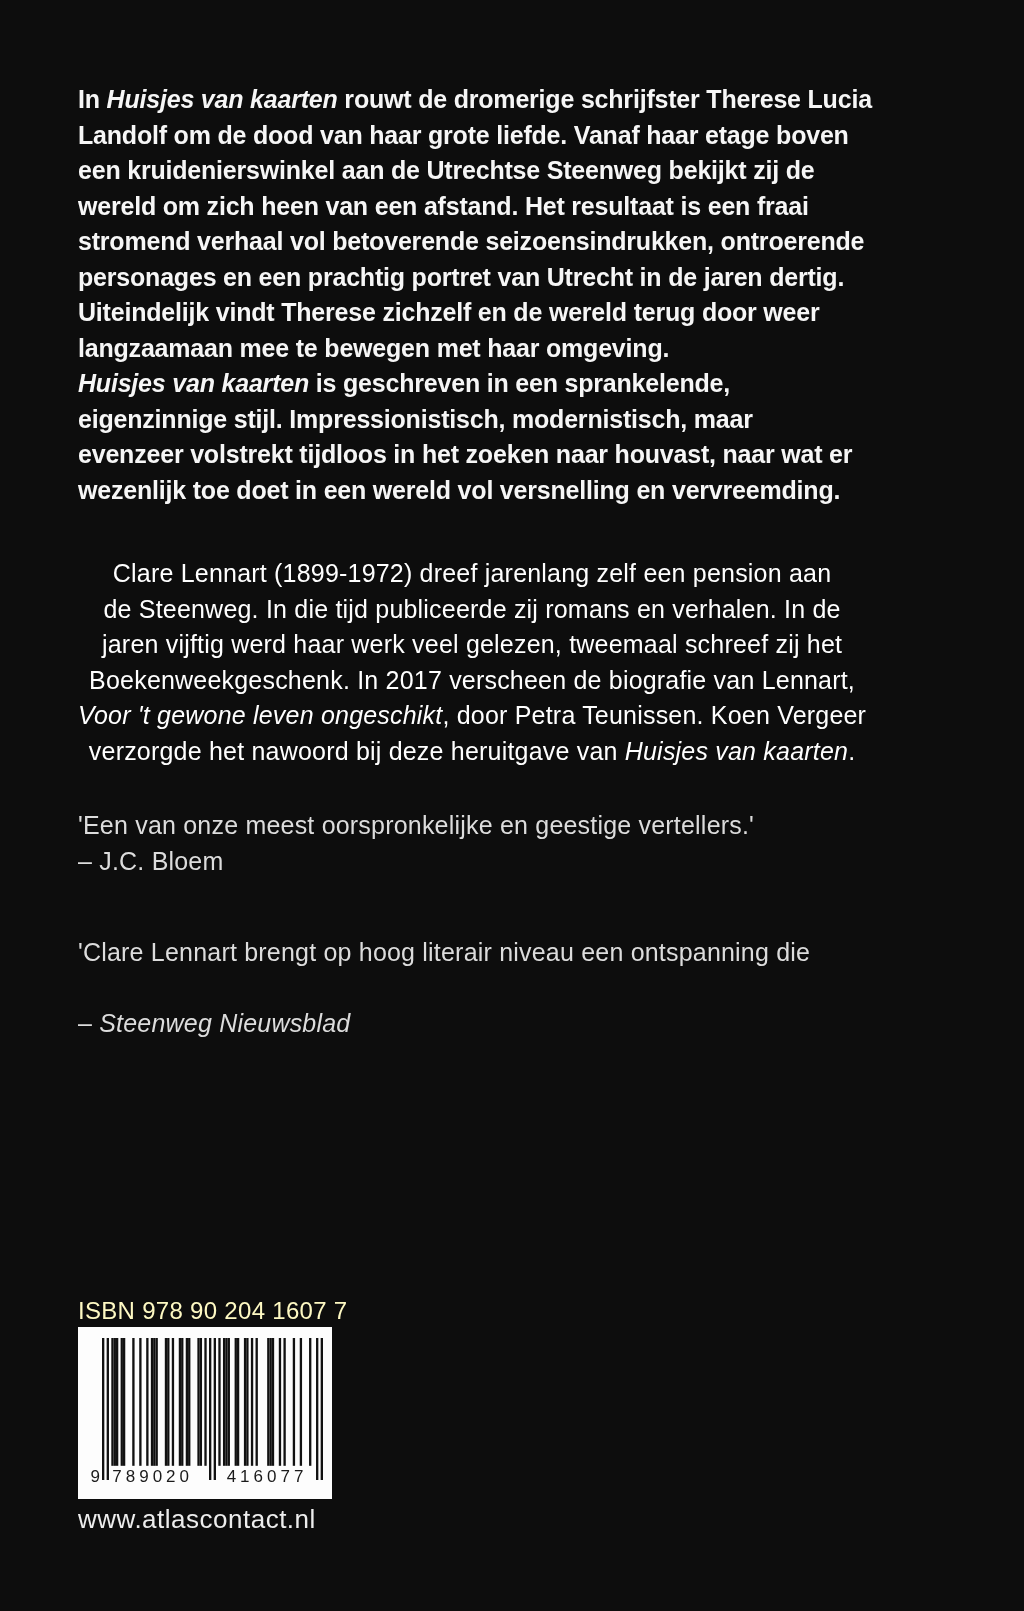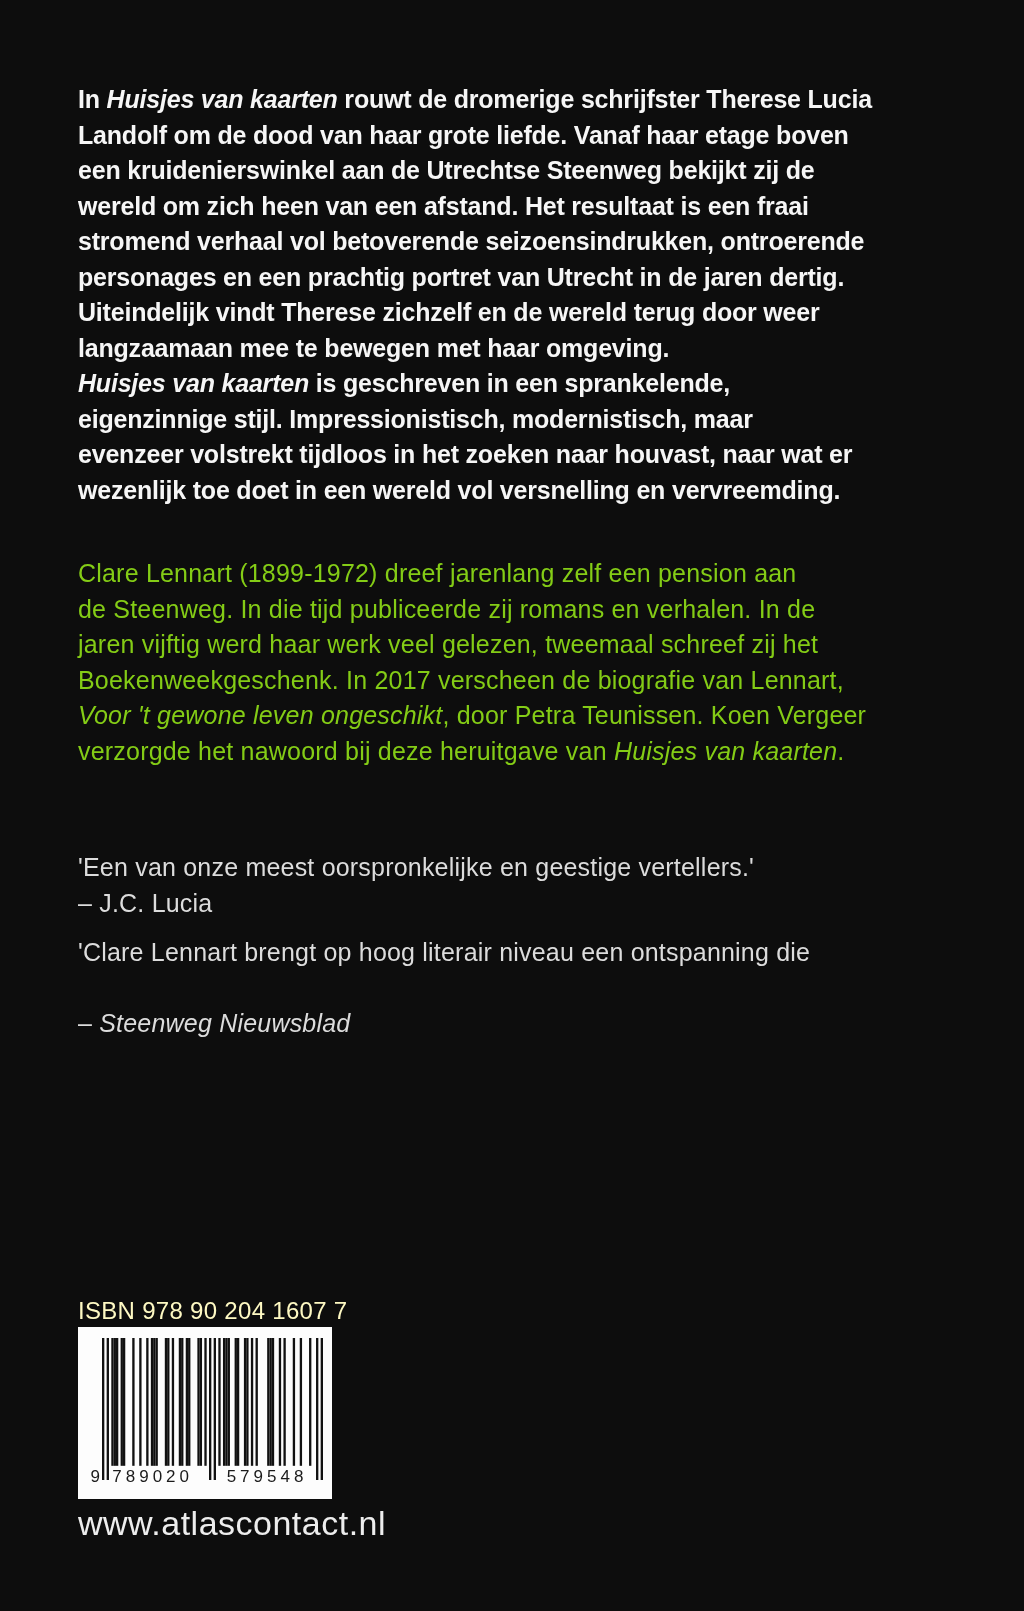--- a/index.html
+++ b/index.html
@@ -21,30 +21,30 @@
     top:82px;
     font-size:25px;
     font-weight:700;
     color:#f6f6f6;
     letter-spacing:-0.2px;
   }
   .bio{
     top:556px;
     font-size:25px;
     font-weight:400;
-    color:#84cc16;
+    color:#ffffff;
     letter-spacing:0.2px;
+    text-align:center;
   }
   .quote1{
     top:808px;
     font-size:25px;
     font-weight:400;
     color:#dcdcdc;
     letter-spacing:0.2px;
-    margin-top:42px;
   }
   .quote2{
     top:917px;
     font-size:25px;
     font-weight:400;
     color:#dcdcdc;
     letter-spacing:0.2px;
     margin-top:18px;
   }
   .isbn{
@@ -76,37 +76,37 @@
     color:#1a1a1a;
     font-weight:400;
   }
   .bc-digits span{position:absolute;display:block;}
   .bc-first{left:4px;width:18px;text-align:right;}
   .bc-left{left:17px;width:98px;text-align:right;letter-spacing:4px;}
   .bc-right{left:140px;width:98px;text-align:center;letter-spacing:4px;}
   .website{
     position:absolute;
     left:78px;top:1504px;
-    font-size:34px;
+    font-size:26px;
     font-weight:400;
     color:#ededed;
     letter-spacing:0.5px;
     white-space:nowrap;
   }
 </style>
 </head>
 <body>
 
 <div class="page">
 
   <div class="textblock blurb"><span>In </span><span class="it">Huisjes van kaarten</span><span> rouwt de dromerige schrijfster Therese Lucia</span><br><span>Landolf om de dood van haar grote liefde. Vanaf haar etage boven</span><br><span>een kruidenierswinkel aan de Utrechtse Steenweg bekijkt zij de</span><br><span>wereld om zich heen van een afstand. Het resultaat is een fraai</span><br><span>stromend verhaal vol betoverende seizoensindrukken, ontroerende</span><br><span>personages en een prachtig portret van Utrecht in de jaren dertig.</span><br><span>Uiteindelijk vindt Therese zichzelf en de wereld terug door weer</span><br><span>langzaamaan mee te bewegen met haar omgeving.</span><br><span class="it">Huisjes van kaarten</span><span> is geschreven in een sprankelende,</span><br><span>eigenzinnige stijl. Impressionistisch, modernistisch, maar</span><br><span>evenzeer volstrekt tijdloos in het zoeken naar houvast, naar wat er</span><br><span>wezenlijk toe doet in een wereld vol versnelling en vervreemding.</span></div>
 
   <div class="textblock bio"><span>Clare Lennart (1899-1972) dreef jarenlang zelf een pension aan</span><br><span>de Steenweg. In die tijd publiceerde zij romans en verhalen. In de</span><br><span>jaren vijftig werd haar werk veel gelezen, tweemaal schreef zij het</span><br><span>Boekenweekgeschenk. In 2017 verscheen de biografie van Lennart,</span><br><span class="it">Voor 't gewone leven ongeschikt</span><span>, door Petra Teunissen. Koen Vergeer</span><br><span>verzorgde het nawoord bij deze heruitgave van </span><span class="it">Huisjes van kaarten</span><span>.</span></div>
 
-  <div class="textblock quote1"><span>'Een van onze meest oorspronkelijke en geestige vertellers.'</span><br><span>– J.C. Lucia</span></div>
+  <div class="textblock quote1"><span>'Een van onze meest oorspronkelijke en geestige vertellers.'</span><br><span>– J.C. Bloem</span></div>
 
   <div class="textblock quote2"><span>'Clare Lennart brengt op hoog literair niveau een ontspanning die</span><br><br><span>– </span><span class="it">Steenweg Nieuwsblad</span></div>
 
   <div class="isbn">ISBN 978 90 204 1607 7</div>
 
   <div class="barcode-box">
     <div class="barcode-bars">
         <svg viewBox="0 0 95 60" preserveAspectRatio="none">
           <rect x="0" y="0" width="1" height="60"></rect>
           <rect x="2" y="0" width="1" height="60"></rect>
@@ -151,19 +151,19 @@
           <rect x="82" y="0" width="1" height="54"></rect>
           <rect x="85" y="0" width="1" height="54"></rect>
           <rect x="89" y="0" width="1" height="54"></rect>
           <rect x="92" y="0" width="1" height="60"></rect>
           <rect x="94" y="0" width="1" height="60"></rect>
         </svg>
       </div>
     <div class="bc-digits">
       <span class="bc-first">9</span>
       <span class="bc-left">789020</span>
-      <span class="bc-right">579548</span>
+      <span class="bc-right">416077</span>
     </div>
   </div>
 
   <div class="website">www.atlascontact.nl</div>
 
 </div>
 
 </body></html>

